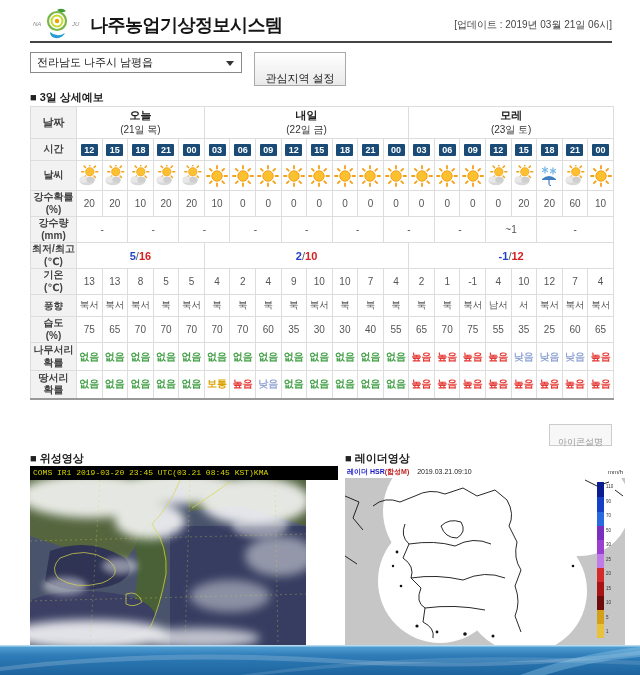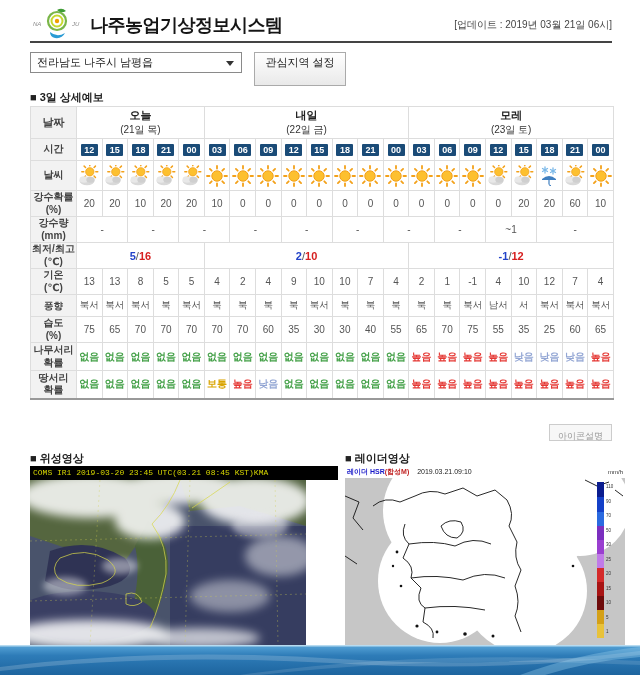--- a/index.html
+++ b/index.html
@@ -16,21 +16,21 @@
   .hdr-rule { position:absolute; left:30px; top:41px; width:582px; height:2px; background:#444; }
   
   .controls { position:absolute; left:30px; top:52px; height:22px; }
   .region-select {
     display:inline-block; width:212px; height:21px; border:1px solid #8a8a8a; background:#fff;
     font-size:11px; color:#222; line-height:19px; padding-left:6px; position:relative; vertical-align:top;
   }
   .region-select .chev { position:absolute; right:7px; top:8px; width:0; height:0;
     border-left:4px solid transparent; border-right:4px solid transparent; border-top:5px solid #333; }
   .btn-region {
-    display:inline-block; margin-left:8px; height:34px; padding:0 10px; border:1px solid #aaa;
+    display:inline-block; margin-left:8px; height:28px; padding:16px 10px; border:1px solid #aaa;
     background:linear-gradient(#ffffff,#e9e9e9); font-size:11px; color:#222; line-height:19px; vertical-align:top;
   }
   
   .sec-title { position:absolute; font-size:11px; font-weight:bold; color:#222; }
   #sec-forecast { left:30px; top:90px;text-align:center; }
   #sec-sat { left:30px; top:451px; }
   #sec-radar { left:345px; top:451px; }
   
   table.fx { position:absolute; left:30px; top:106px; width:584px; border-collapse:collapse; table-layout:fixed;
     border-top:1px solid #bbb; border-bottom:2px solid #999; }
@@ -45,21 +45,21 @@
     font-size:9px; font-weight:bold; border-radius:1px; }
   tr.r-icon td { height:30px; }
   tr.r-icon svg { vertical-align:middle; }
   tr.r-pop td, tr.r-pcp td, tr.r-mm td, tr.r-tmp td, tr.r-spd td, tr.r-hum td { height:26px; }
   tr.r-dir td { height:22px; font-size:9.5px; }
   tr.r-frost td { height:28px; font-weight:bold; }
   .mn { color:#2242c8; font-weight:bold; font-size:11px; }
   .mx { color:#d62020; font-weight:bold; font-size:11px; }
   .sl { color:#555; font-size:11px; }
   .icon-legend {
-    position:absolute; right:28px; top:424px; height:17px; padding:4px 8px; border:1px solid #ccc;
+    position:absolute; right:28px; top:424px; height:17px; padding:10px 8px; border:1px solid #ccc;
     background:#f7f7f7; color:#999; font-size:9px; line-height:15px;
   }
   
   .sat-panel { position:absolute; left:30px; top:466px; width:308px; height:179px; }
   .radar-panel { position:absolute; left:345px; top:466px; width:280px; height:179px; }
   .sat-cap { position:absolute; left:0; top:0; width:100%; height:14px; background:#000; color:#d6d600;
     font-family:"Liberation Mono","DejaVu Sans Mono",monospace; font-size:8px; line-height:14px; padding-left:3px;
     letter-spacing:0; white-space:nowrap; }
   .radar-cap { position:absolute; left:0; top:0; width:100%; height:12px; background:#fff; font-size:7px; line-height:12px; white-space:nowrap; }
   .radar-cap .rc1 { color:#1818c8; font-weight:bold; margin-left:2px; }

